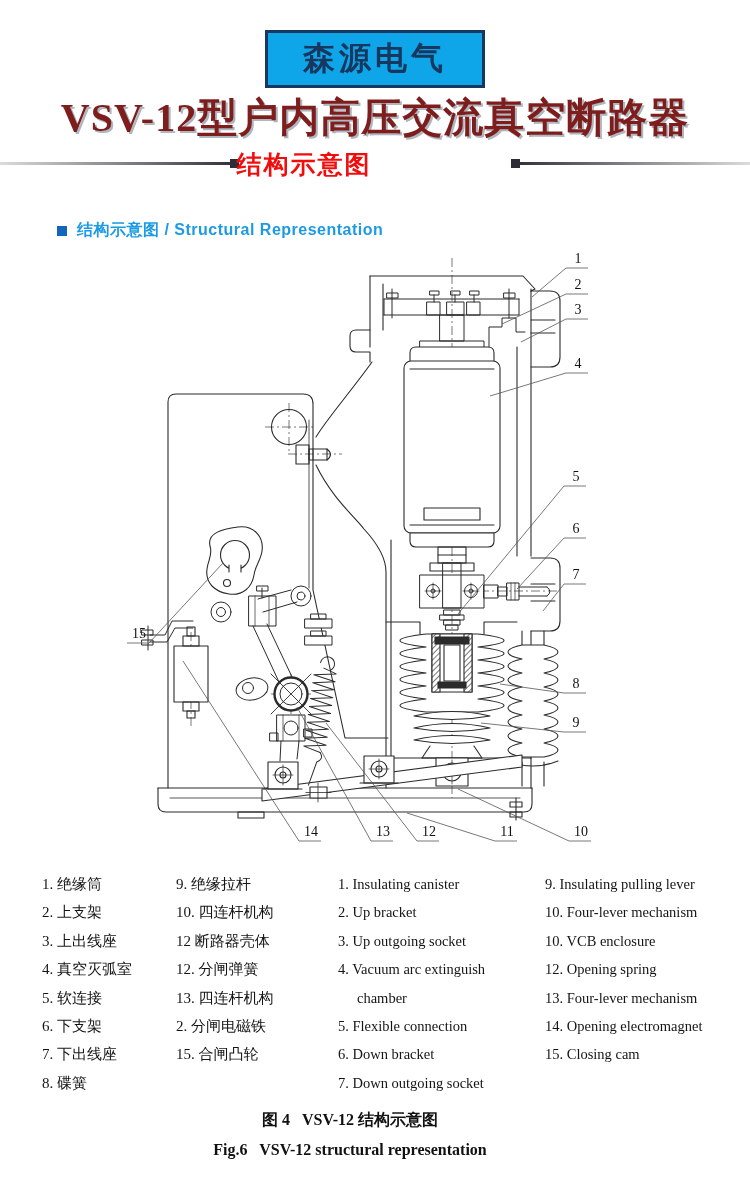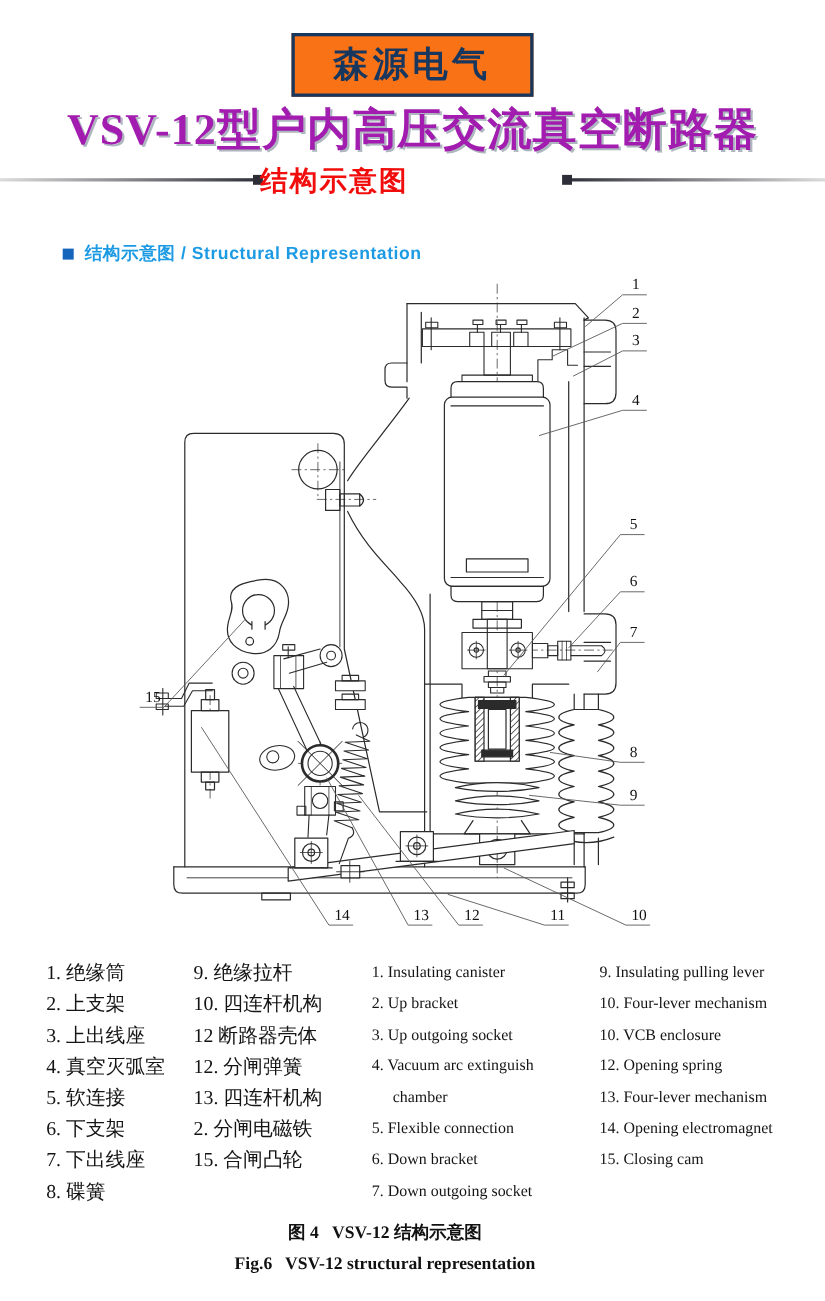--- a/index.html
+++ b/index.html
@@ -2,26 +2,26 @@
 <html><head>
 <meta charset="utf-8">
 <style>
   html,body{margin:0;padding:0;background:#fff;}
   body{width:750px;height:1183px;position:relative;overflow:hidden;
        font-family:"Liberation Sans",sans-serif;}
 
   
   .logo-box{position:absolute;top:30px;left:50%;transform:translateX(-50%);
     width:214px;height:52px;border:3px solid #17375e;display:flex;
-    align-items:center;justify-content:center;background:#f97316;}
+    align-items:center;justify-content:center;background:#0ea5e9;}
   .logo-text{font-family:"Liberation Sans",sans-serif;font-weight:bold;
     font-size:32px;color:#17375e;letter-spacing:4px;}
   .main-title{position:absolute;top:90px;left:0;width:750px;text-align:center;
     font-family:"Liberation Serif",serif;font-weight:bold;font-size:40px;
-    color:#a21caf;letter-spacing:1px;text-shadow:2px 2px 0 #aeb6bf;}
+    color:#7f1d1d;letter-spacing:1px;text-shadow:2px 2px 0 #aeb6bf;}
 
   
   .div-line{position:absolute;top:162px;height:3px;}
   .div-left{left:0;width:230px;background:linear-gradient(to right,#dcdcdc,#34343e);}
   .div-right{left:520px;width:230px;background:linear-gradient(to left,#dcdcdc,#34343e);}
   .div-sq{position:absolute;top:159px;width:9px;height:9px;background:#2d2d37;}
   .sq-l{left:230px;} .sq-r{left:511px;}
   .banner-label{position:absolute;top:148px;left:0;width:608px;text-align:center;
     color:#f20d0d;font-weight:bold;font-size:25px;letter-spacing:2px;}
 
@@ -30,21 +30,21 @@
     align-items:center;}
   .bullet{width:10px;height:10px;background:#1565bd;margin-right:10px;}
   .section-text{font-size:16px;font-weight:bold;color:#1c9be4;letter-spacing:.5px;}
 
   
   svg.diagram{position:absolute;top:250px;left:0;}
   .callout{font-family:"Liberation Serif",serif;font-size:14px;fill:#111;}
 
   
   .lcol{position:absolute;top:870px;font-family:"Liberation Serif",serif;color:#141414;}
-  .lcol-cn{font-size:18px;}
+  .lcol-cn{font-size:15px;}
   .lcol-en{font-size:14.5px;}
   .c1{left:42px;} .c2{left:176px;} .c3{left:338px;} .c4{left:545px;}
   .lrow{height:28.4px;line-height:28.4px;white-space:pre;}
   .indent{padding-left:19px;}
 
   
   .caption{position:absolute;left:0;width:700px;text-align:center;
     font-family:"Liberation Serif",serif;font-weight:bold;font-size:16px;
     color:#111;white-space:pre;}
   .cap-cn{top:1110px;}

